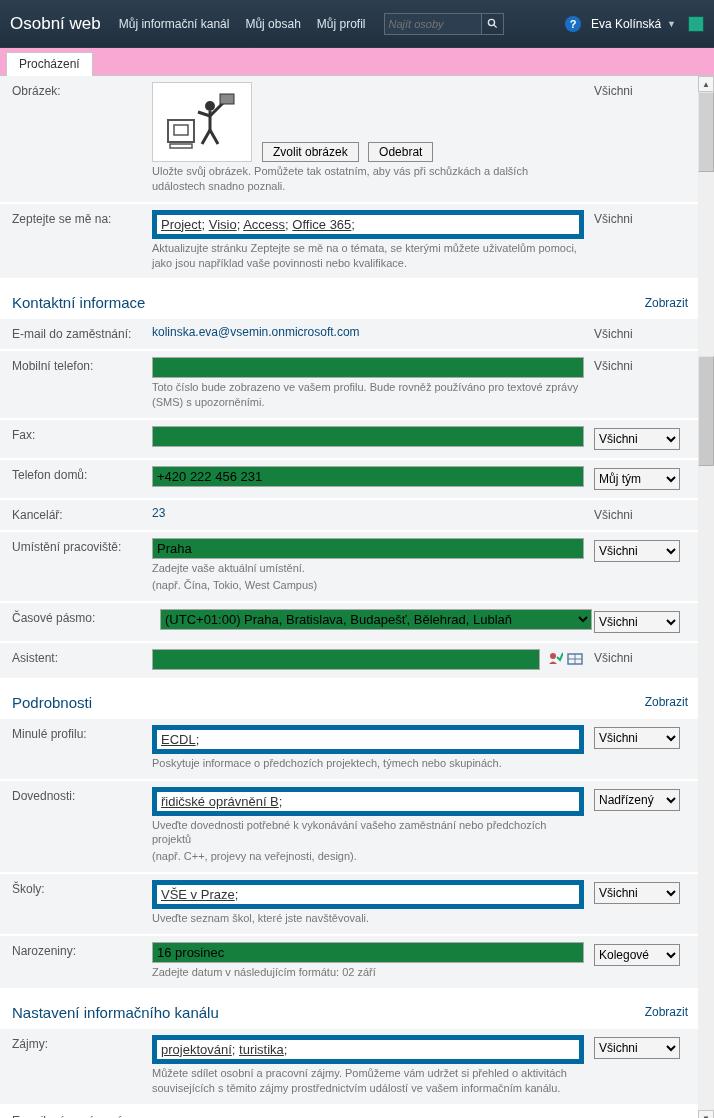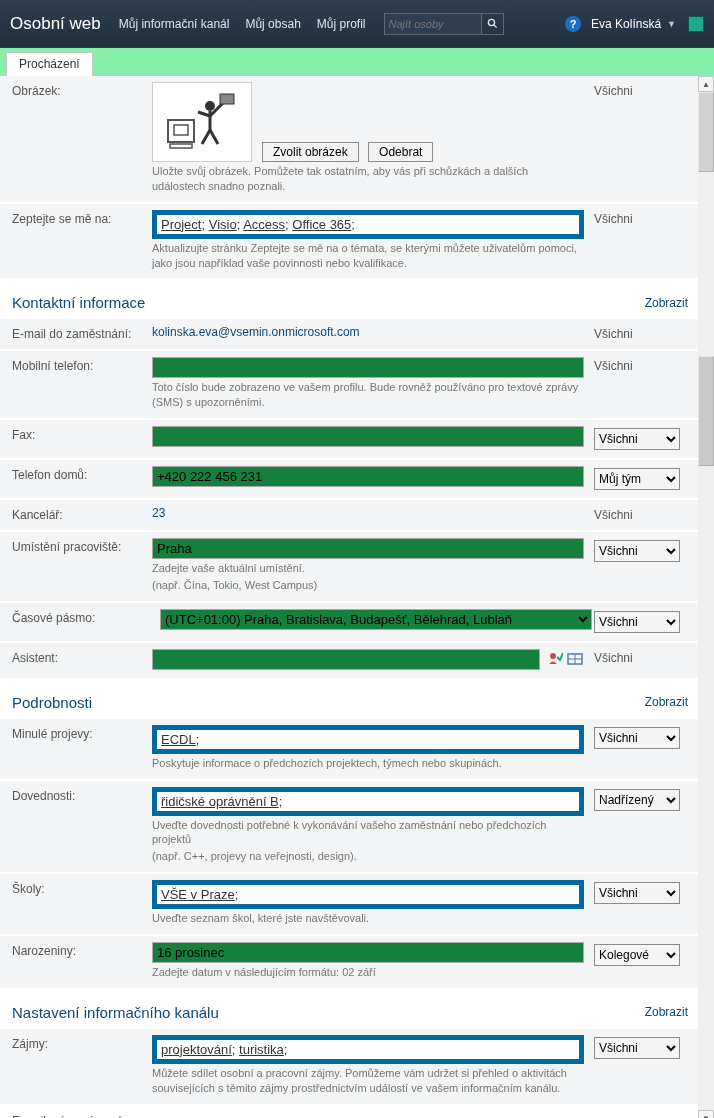--- a/index.html
+++ b/index.html
@@ -59,21 +59,21 @@
   .topbar .spacer { flex: 1; }
   .topbar .help-icon {
     width: 16px; height: 16px; border-radius: 50%; background: #1a6fc4;
     color: #fff; display: flex; align-items: center; justify-content: center;
     font-weight: bold; font-size: 11px; margin-right: 10px; cursor: pointer;
   }
   .topbar .username { color: #fff; margin-right: 6px; cursor: pointer; }
   .topbar .dropdown-arrow { color:#c0c9d0; font-size:9px; margin-right:12px; }
   .topbar .app-icon { width:16px; height:16px; background:#2a8; border:1px solid #155; cursor:pointer; }
   .ribbon-area {
-    background: #86efac;
+    background: #f9a8d4;
     padding: 0 0 0 6px;
     border-bottom: 1px solid #c6c6c6;
     height: 28px;
     display:flex; align-items:flex-end;
   }
   .ribbon-tab {
     background: #fff;
     border: 1px solid #c6c6c6;
     border-bottom: none;
     padding: 4px 12px 5px 12px;
@@ -316,21 +316,21 @@
     </div>
     <div class="priv-col">Všichni</div>
   </div>
 
   <div class="section-header">
     <span>Podrobnosti</span>
     <span class="show-link">Zobrazit</span>
   </div>
 
   <div class="row">
-    <div class="label-col">Minulé projevy:</div>
+    <div class="label-col">Minulé profilu:</div>
     <div class="value-col">
       <div class="ask-field"><span class="u">ECDL</span>;</div>
       <div class="help-text">Poskytuje informace o předchozích projektech, týmech nebo skupinách.</div>
     </div>
     <div class="priv-col"><select class="priv-select"><option>Všichni</option></select></div>
   </div>
 
   <div class="row">
     <div class="label-col">Dovednosti:</div>
     <div class="value-col">

